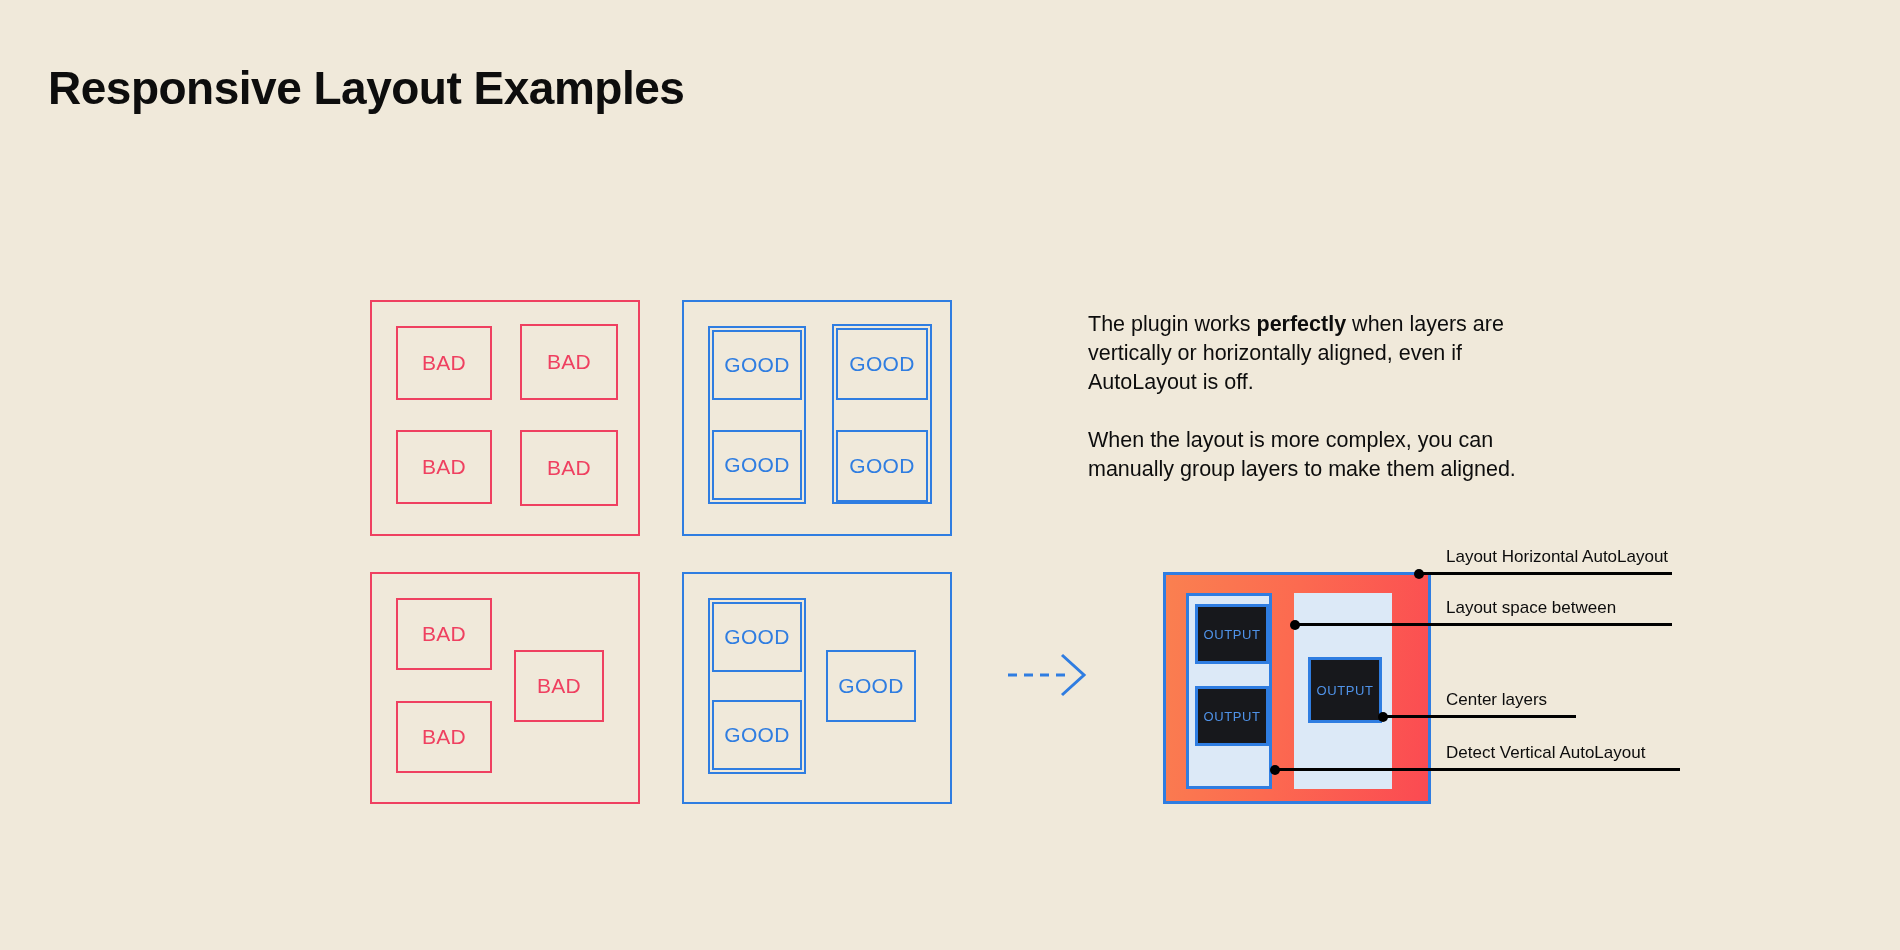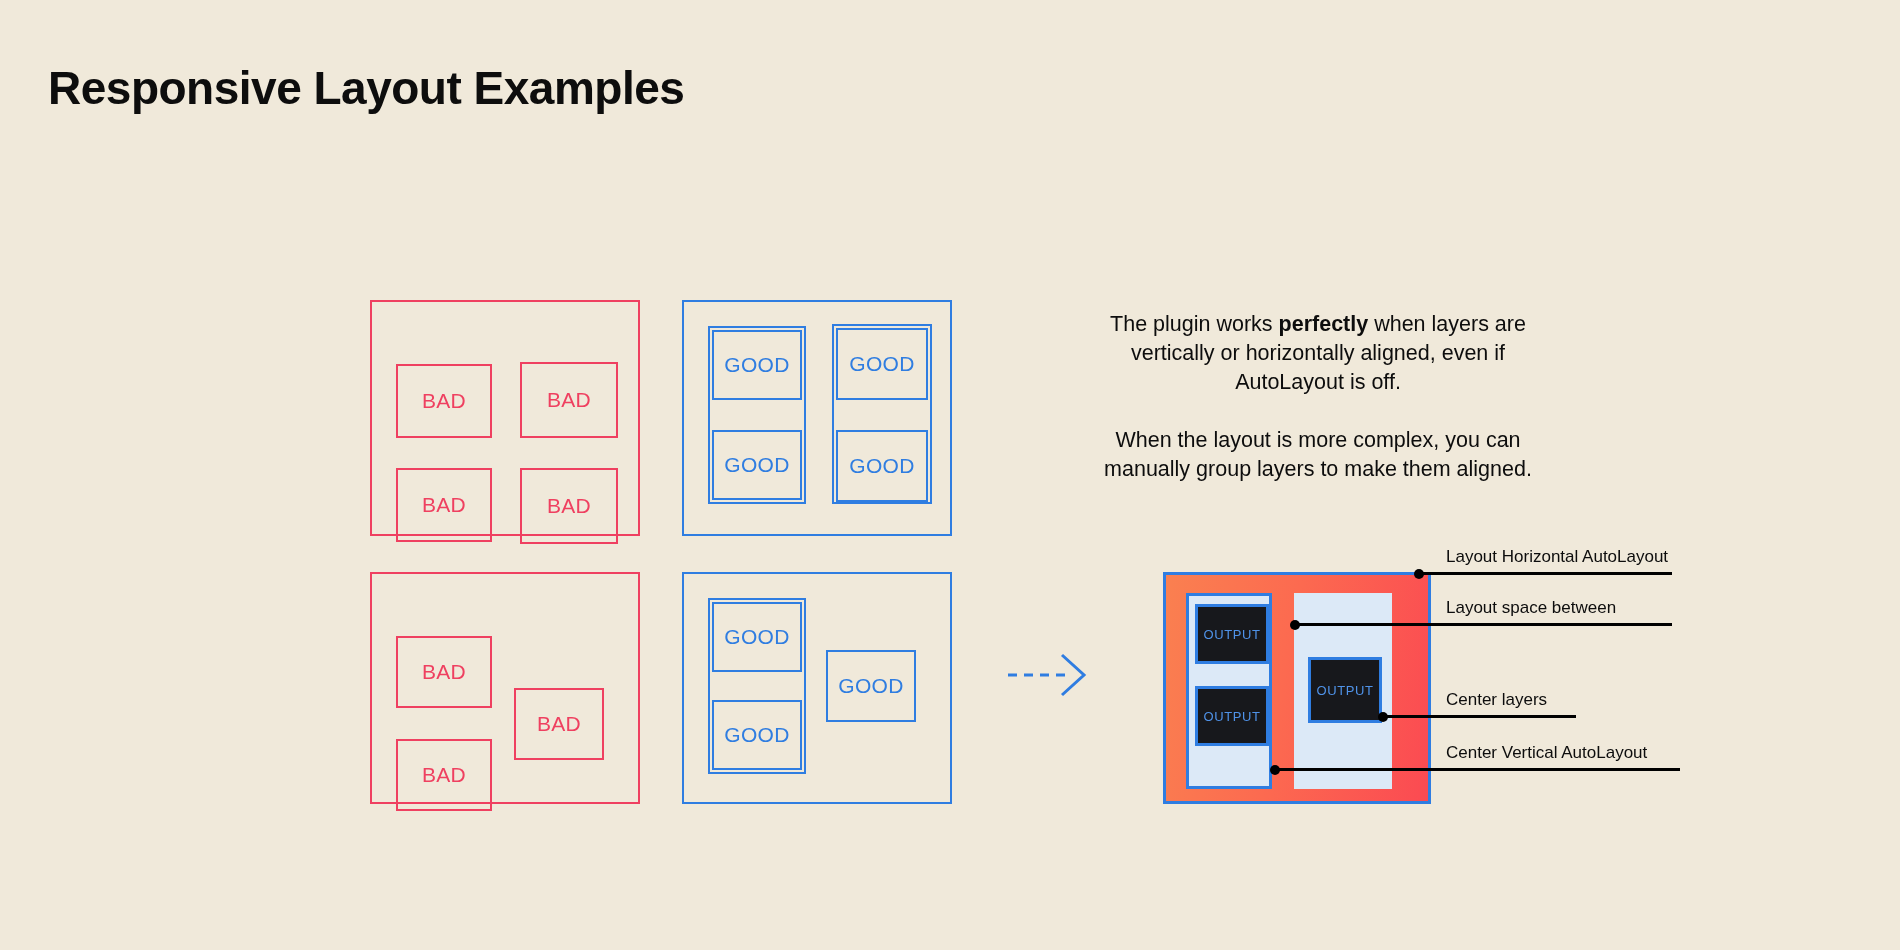--- a/index.html
+++ b/index.html
@@ -41,21 +41,20 @@
     box-sizing: border-box;
     display: flex;
     align-items: center;
     justify-content: center;
     font-size: 21px;
     letter-spacing: 0.3px;
   }
   .cell.bad {
     border: 2px solid #ef4060;
     color: #ef4060;
-    margin-top: 38px;
   }
   .cell.good {
     border: 2px solid #2f7de1;
     color: #2f7de1;
   }
   .group-wrap {
     position: absolute;
     box-sizing: border-box;
     border: 2px solid #2f7de1;
   }
@@ -100,21 +99,20 @@
 
   
   #description {
     position: absolute;
     left: 1088px;
     top: 310px;
     width: 460px;
     font-size: 21.5px;
     line-height: 29px;
     color: #0d0d0d;
-    text-align: center;
   }
   #description p { margin: 0; }
   #description .spacer { height: 29px; }
   #description b { font-weight: bold; }
 
   
   #output-diagram {
     position: absolute;
     left: 1163px;
     top: 572px;
@@ -263,14 +261,14 @@
 
 <div class="annotation" id="ann-center">
   <div class="ann-line" style="width:194px"></div>
   <div class="ann-dot"></div>
   <div class="ann-label" style="left:64px">Center layers</div>
 </div>
 
 <div class="annotation" id="ann-vertical">
   <div class="ann-line" style="width:406px"></div>
   <div class="ann-dot"></div>
-  <div class="ann-label" style="left:172px">Center Vertical AutoLayout</div>
+  <div class="ann-label" style="left:172px">Detect Vertical AutoLayout</div>
 </div>
 
 </body></html>

